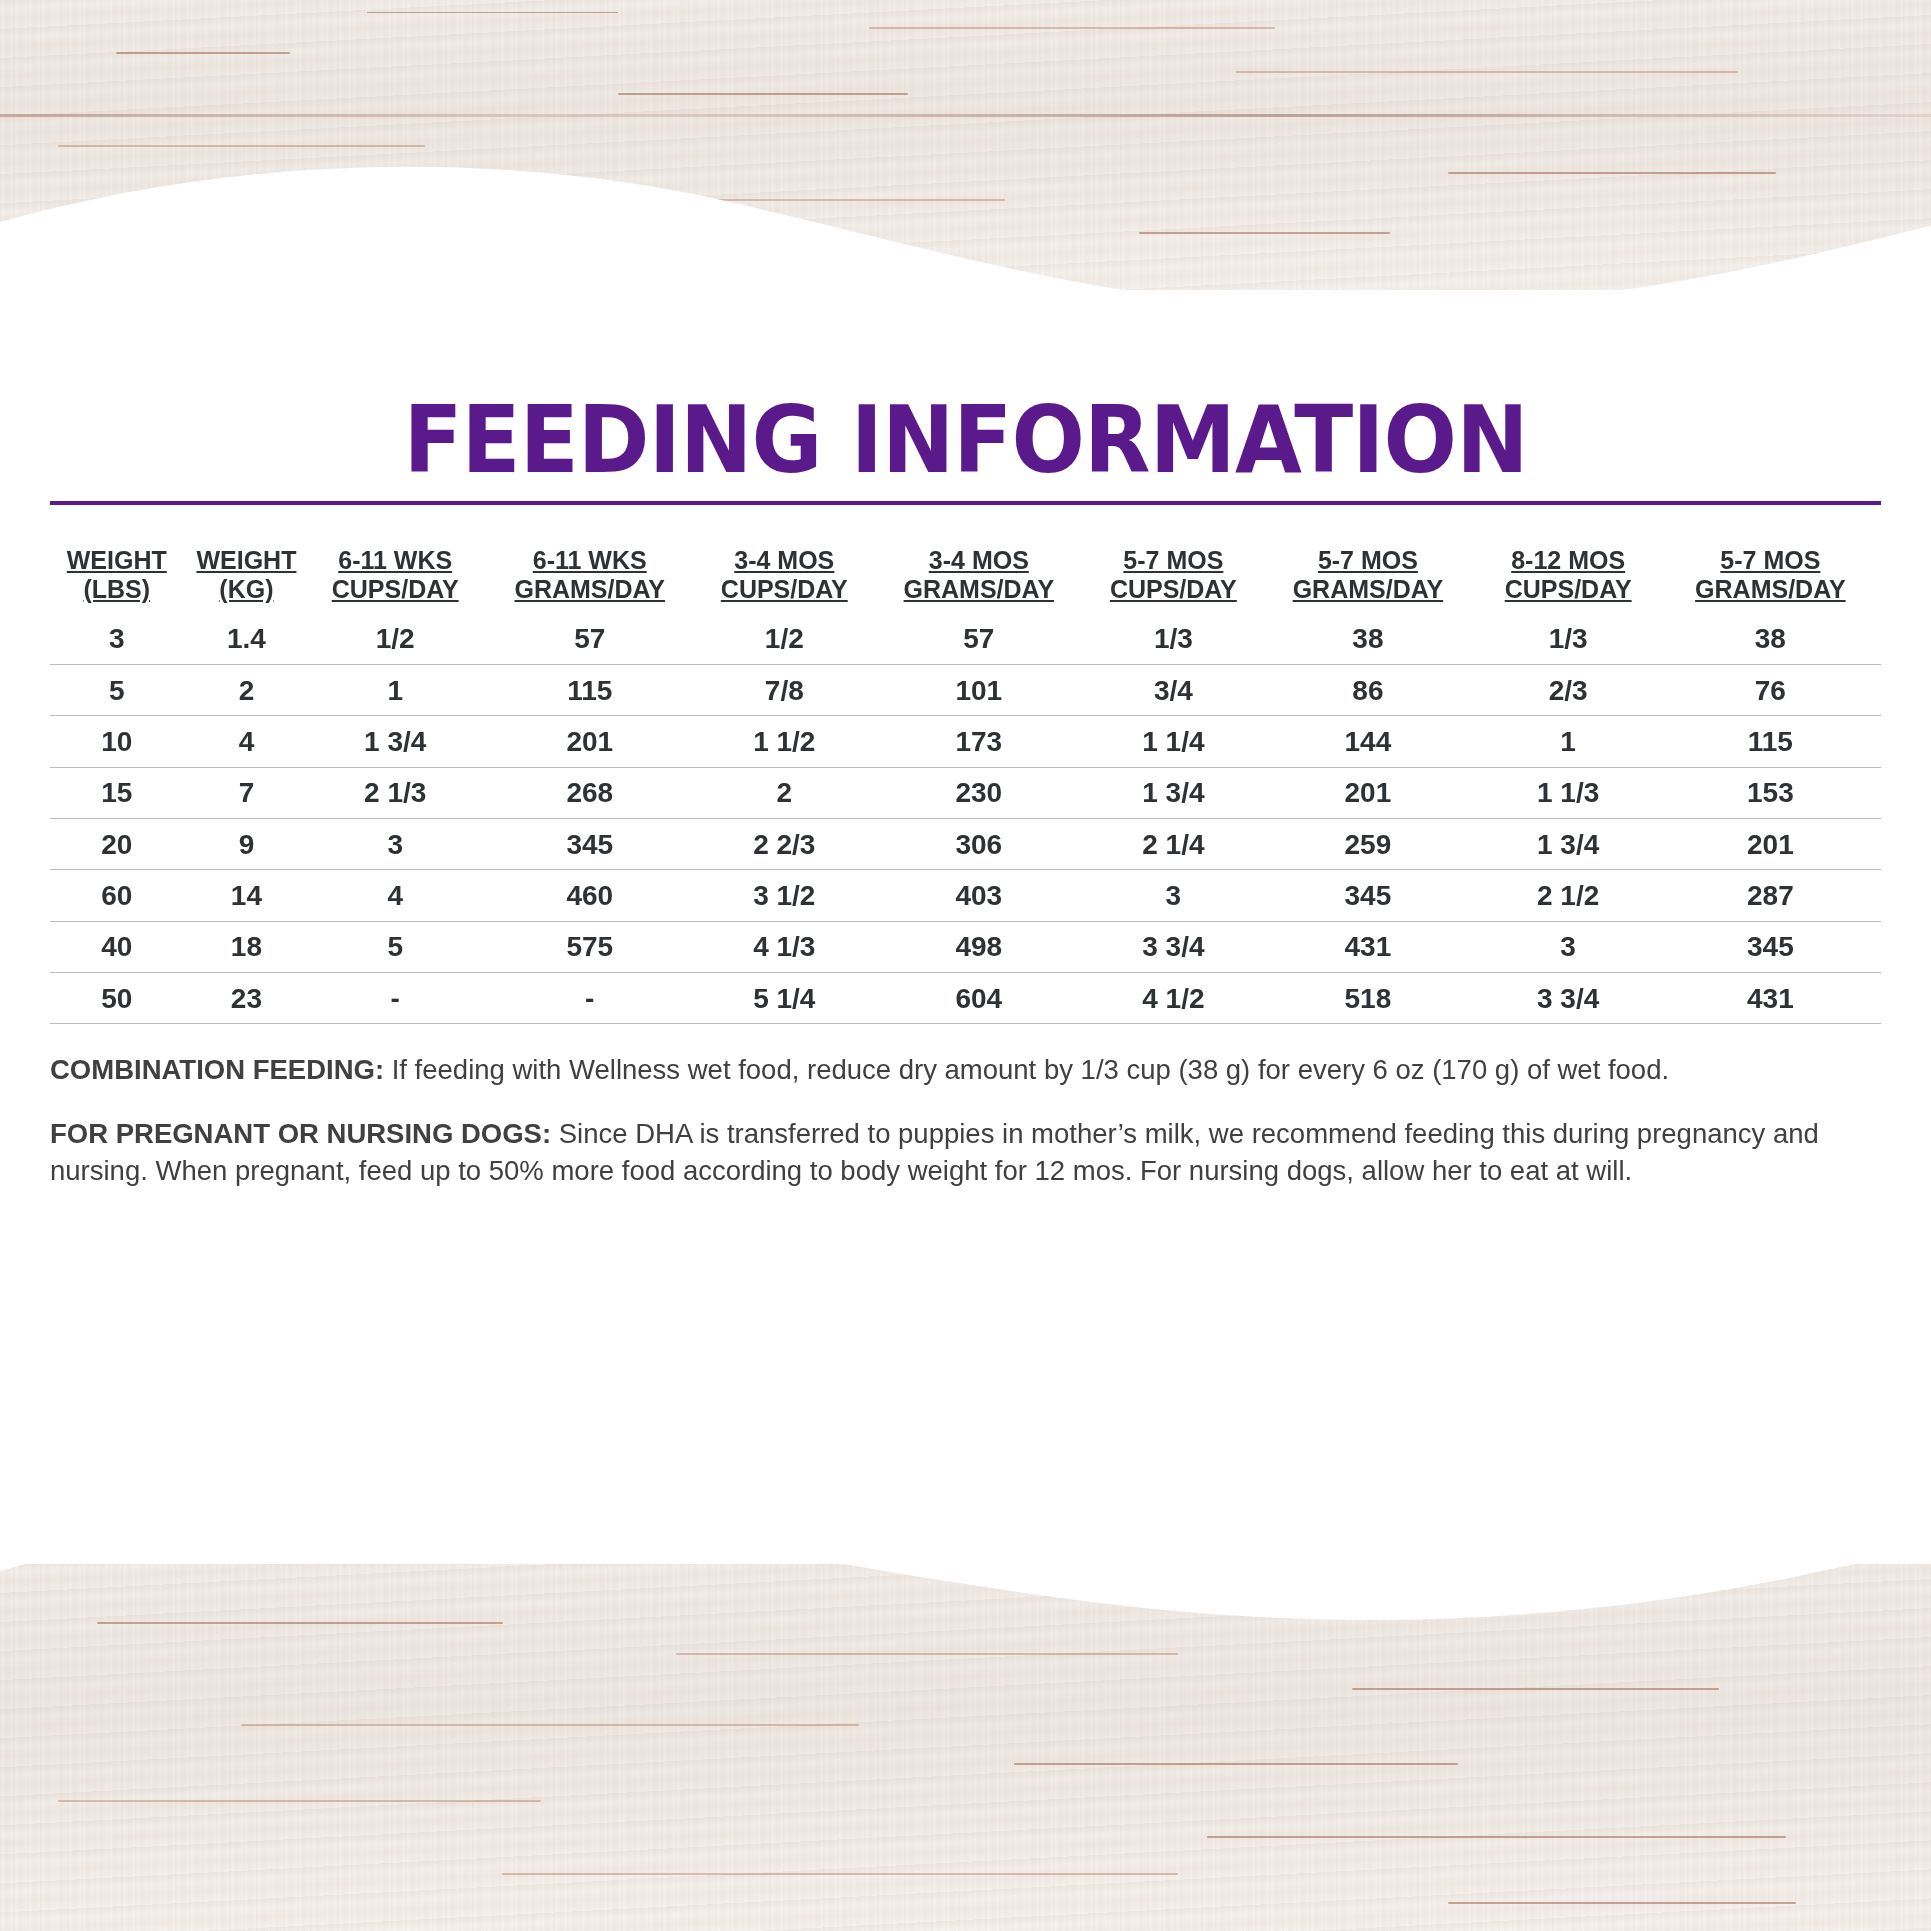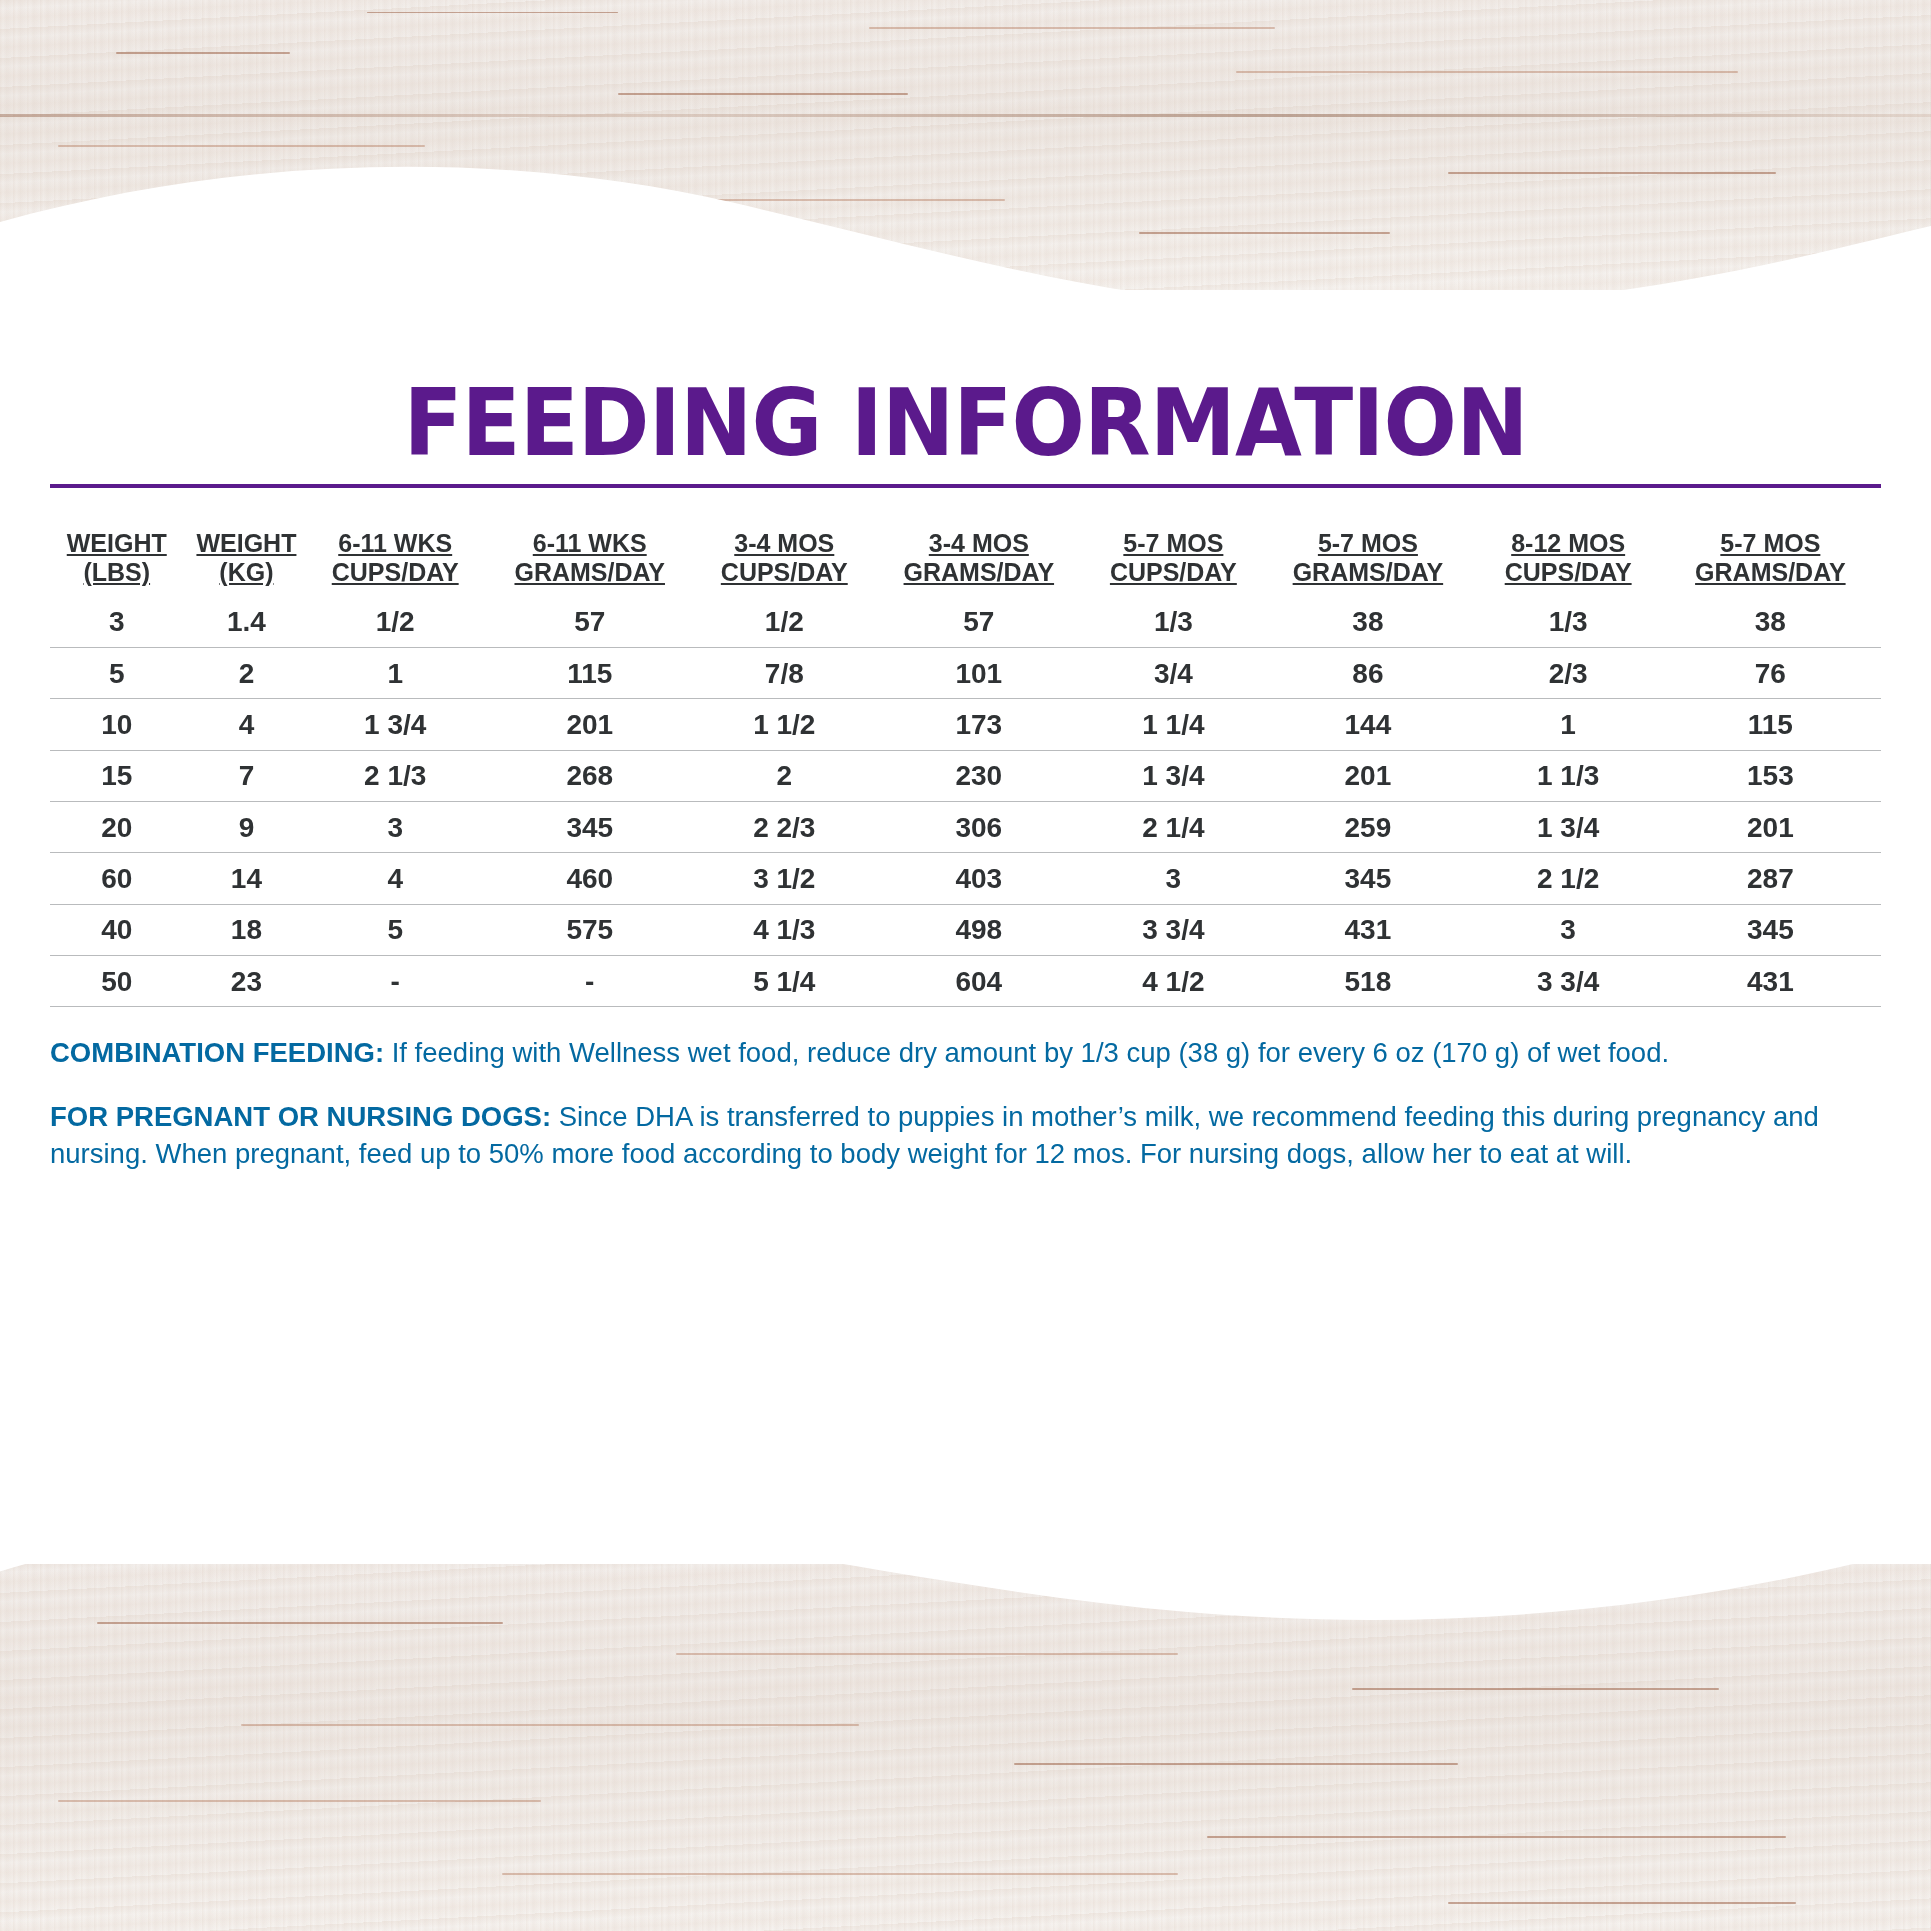--- a/index.html
+++ b/index.html
@@ -57,21 +57,21 @@
     position: absolute;
     left: 0;
     width: 1931px;
     pointer-events: none;
   }
   .wave svg { display: block; }
 
   
   .content {
     position: absolute;
-    top: 377px;
+    top: 394px;
     left: 0;
     width: 1931px;
     padding: 0 50px;
     box-sizing: border-box;
   }
 
   .title {
     text-align: center;
     color: #5b1a8c;
     font-family: "DejaVu Sans", sans-serif;
@@ -128,21 +128,21 @@
   col.c7 { width: 11.4%; }
   col.c8 { width: 9.6%; }
   col.c9 { width: 11.6%; }
 
   .notes {
     margin-top: 25px;
   }
   .note {
     font-size: 27.5px;
     line-height: 1.33;
-    color: #0369a1;
+    color: #404040;
     margin-bottom: 17.4px;
   }
   .note b {
     font-weight: 700;
   }
 </style>
 </head>
 <body>
 
 <div class="wood wood-top">

